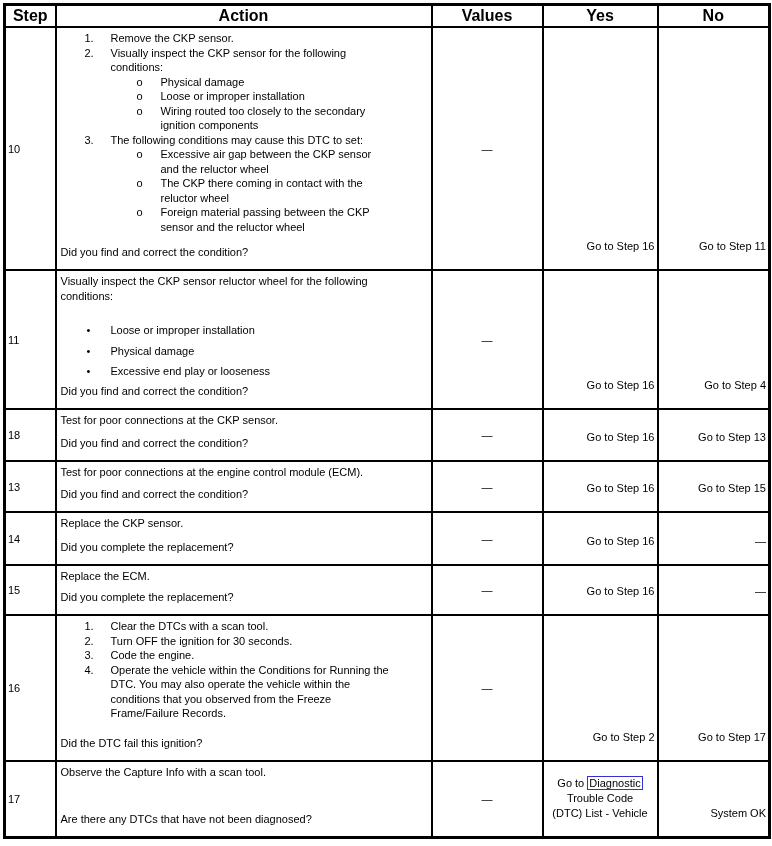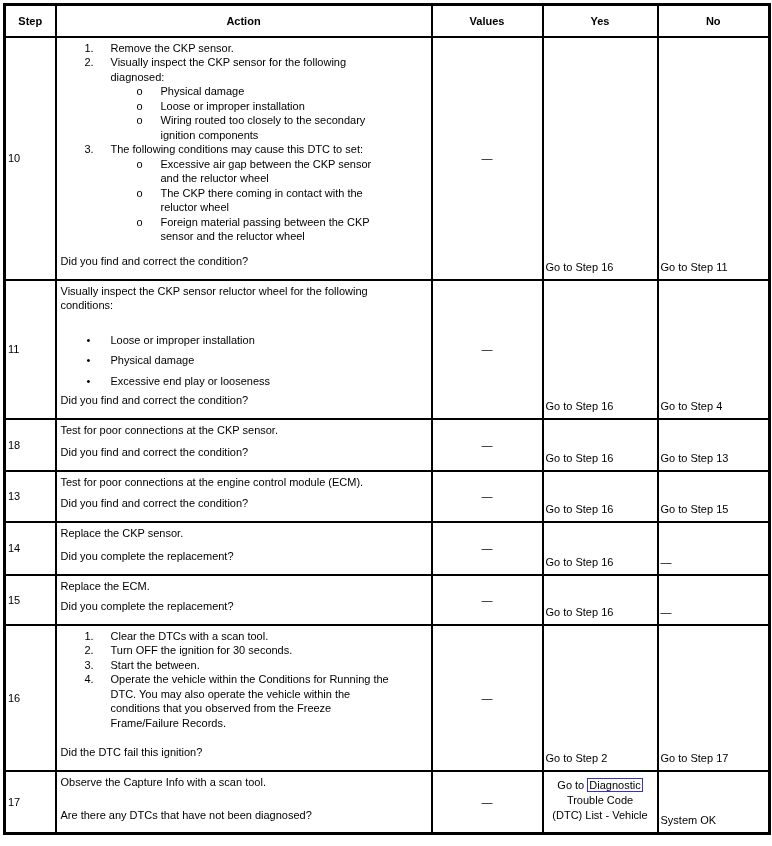--- a/index.html
+++ b/index.html
@@ -18,25 +18,25 @@
     width: 765px;
     border: 3px solid #000;
   }
   th, td {
     border: 2px solid #000;
     padding: 0;
     vertical-align: top;
     overflow: hidden;
   }
   thead th {
-    height: 32px;
+    height: 20px;
     vertical-align: middle;
     text-align: center;
     font-weight: bold;
-    font-size: 11px;
+    font-size: 16px;
     padding: 1px 2px;
   }
   
   tr.r10 { height: 243px; }
   tr.r11 { height: 139px; }
   tr.r12 { height: 52px; }
   tr.r13 { height: 51px; }
   tr.r14 { height: 53px; }
   tr.r15 { height: 50px; }
   tr.r16 { height: 146px; }
@@ -56,33 +56,33 @@
     left: 4px;
     bottom: 10px;
     line-height: 1.2;
   }
   td.values {
     text-align: center;
     vertical-align: middle;
     padding: 2px;
   }
   td.yn {
-    text-align: left;
+    text-align: right;
     vertical-align: bottom;
-    padding: 2px 2px 4px 2px;
+    padding: 2px 2px 15px 2px;
     line-height: 1.25;
   }
   td.yes17 {
     text-align: center;
     vertical-align: top;
     padding: 2px 2px 3px 2px;
   }
   .yes17in {
     max-width: 97px;
-    margin: 4px auto;
+    margin: 12px auto;
     line-height: 15px;
   }
   .boxed {
     border: 1px solid #3333cc;
     padding: 0 1px;
   }
   
   .oli { display: flex; }
   .oli .m { flex: 0 0 auto; margin-left: 24px; width: 26px; }
   .oli .t { flex: 0 1 auto; max-width: 285px; }
@@ -120,21 +120,21 @@
     <tr class="r10">
       <td class="step">10</td>
       <td class="action">
         <div>
           <div class="oli">
                 <span class="m">1.</span>
                 <span class="t">Remove the CKP sensor.</span>
               </div>
           <div class="oli">
                 <span class="m">2.</span>
-                <span class="t">Visually inspect the CKP sensor for the following diagnosed:</span>
+                <span class="t">Visually inspect the CKP sensor for the following conditions:</span>
               </div>
           <div class="sub">
                 <span class="m">o</span>
                 <span class="t">Physical damage</span>
               </div>
           <div class="sub">
                 <span class="m">o</span>
                 <span class="t">Loose or improper installation</span>
               </div>
           <div class="sub">
@@ -243,21 +243,21 @@
           <div class="oli">
                 <span class="m">1.</span>
                 <span class="t">Clear the DTCs with a scan tool.</span>
               </div>
           <div class="oli">
                 <span class="m">2.</span>
                 <span class="t">Turn OFF the ignition for 30 seconds.</span>
               </div>
           <div class="oli">
                 <span class="m">3.</span>
-                <span class="t">Start the between.</span>
+                <span class="t">Code the engine.</span>
               </div>
           <div class="oli">
                 <span class="m">4.</span>
                 <span class="t">Operate the vehicle within the Conditions for Running the DTC. You may also operate the vehicle within the conditions that you observed from the Freeze Frame/Failure Records.</span>
               </div>
         </div>
         <div class="question">Did the DTC fail this ignition?</div>
       </td>
       <td class="values">—</td>
       <td class="yn">Go to Step 2</td>

